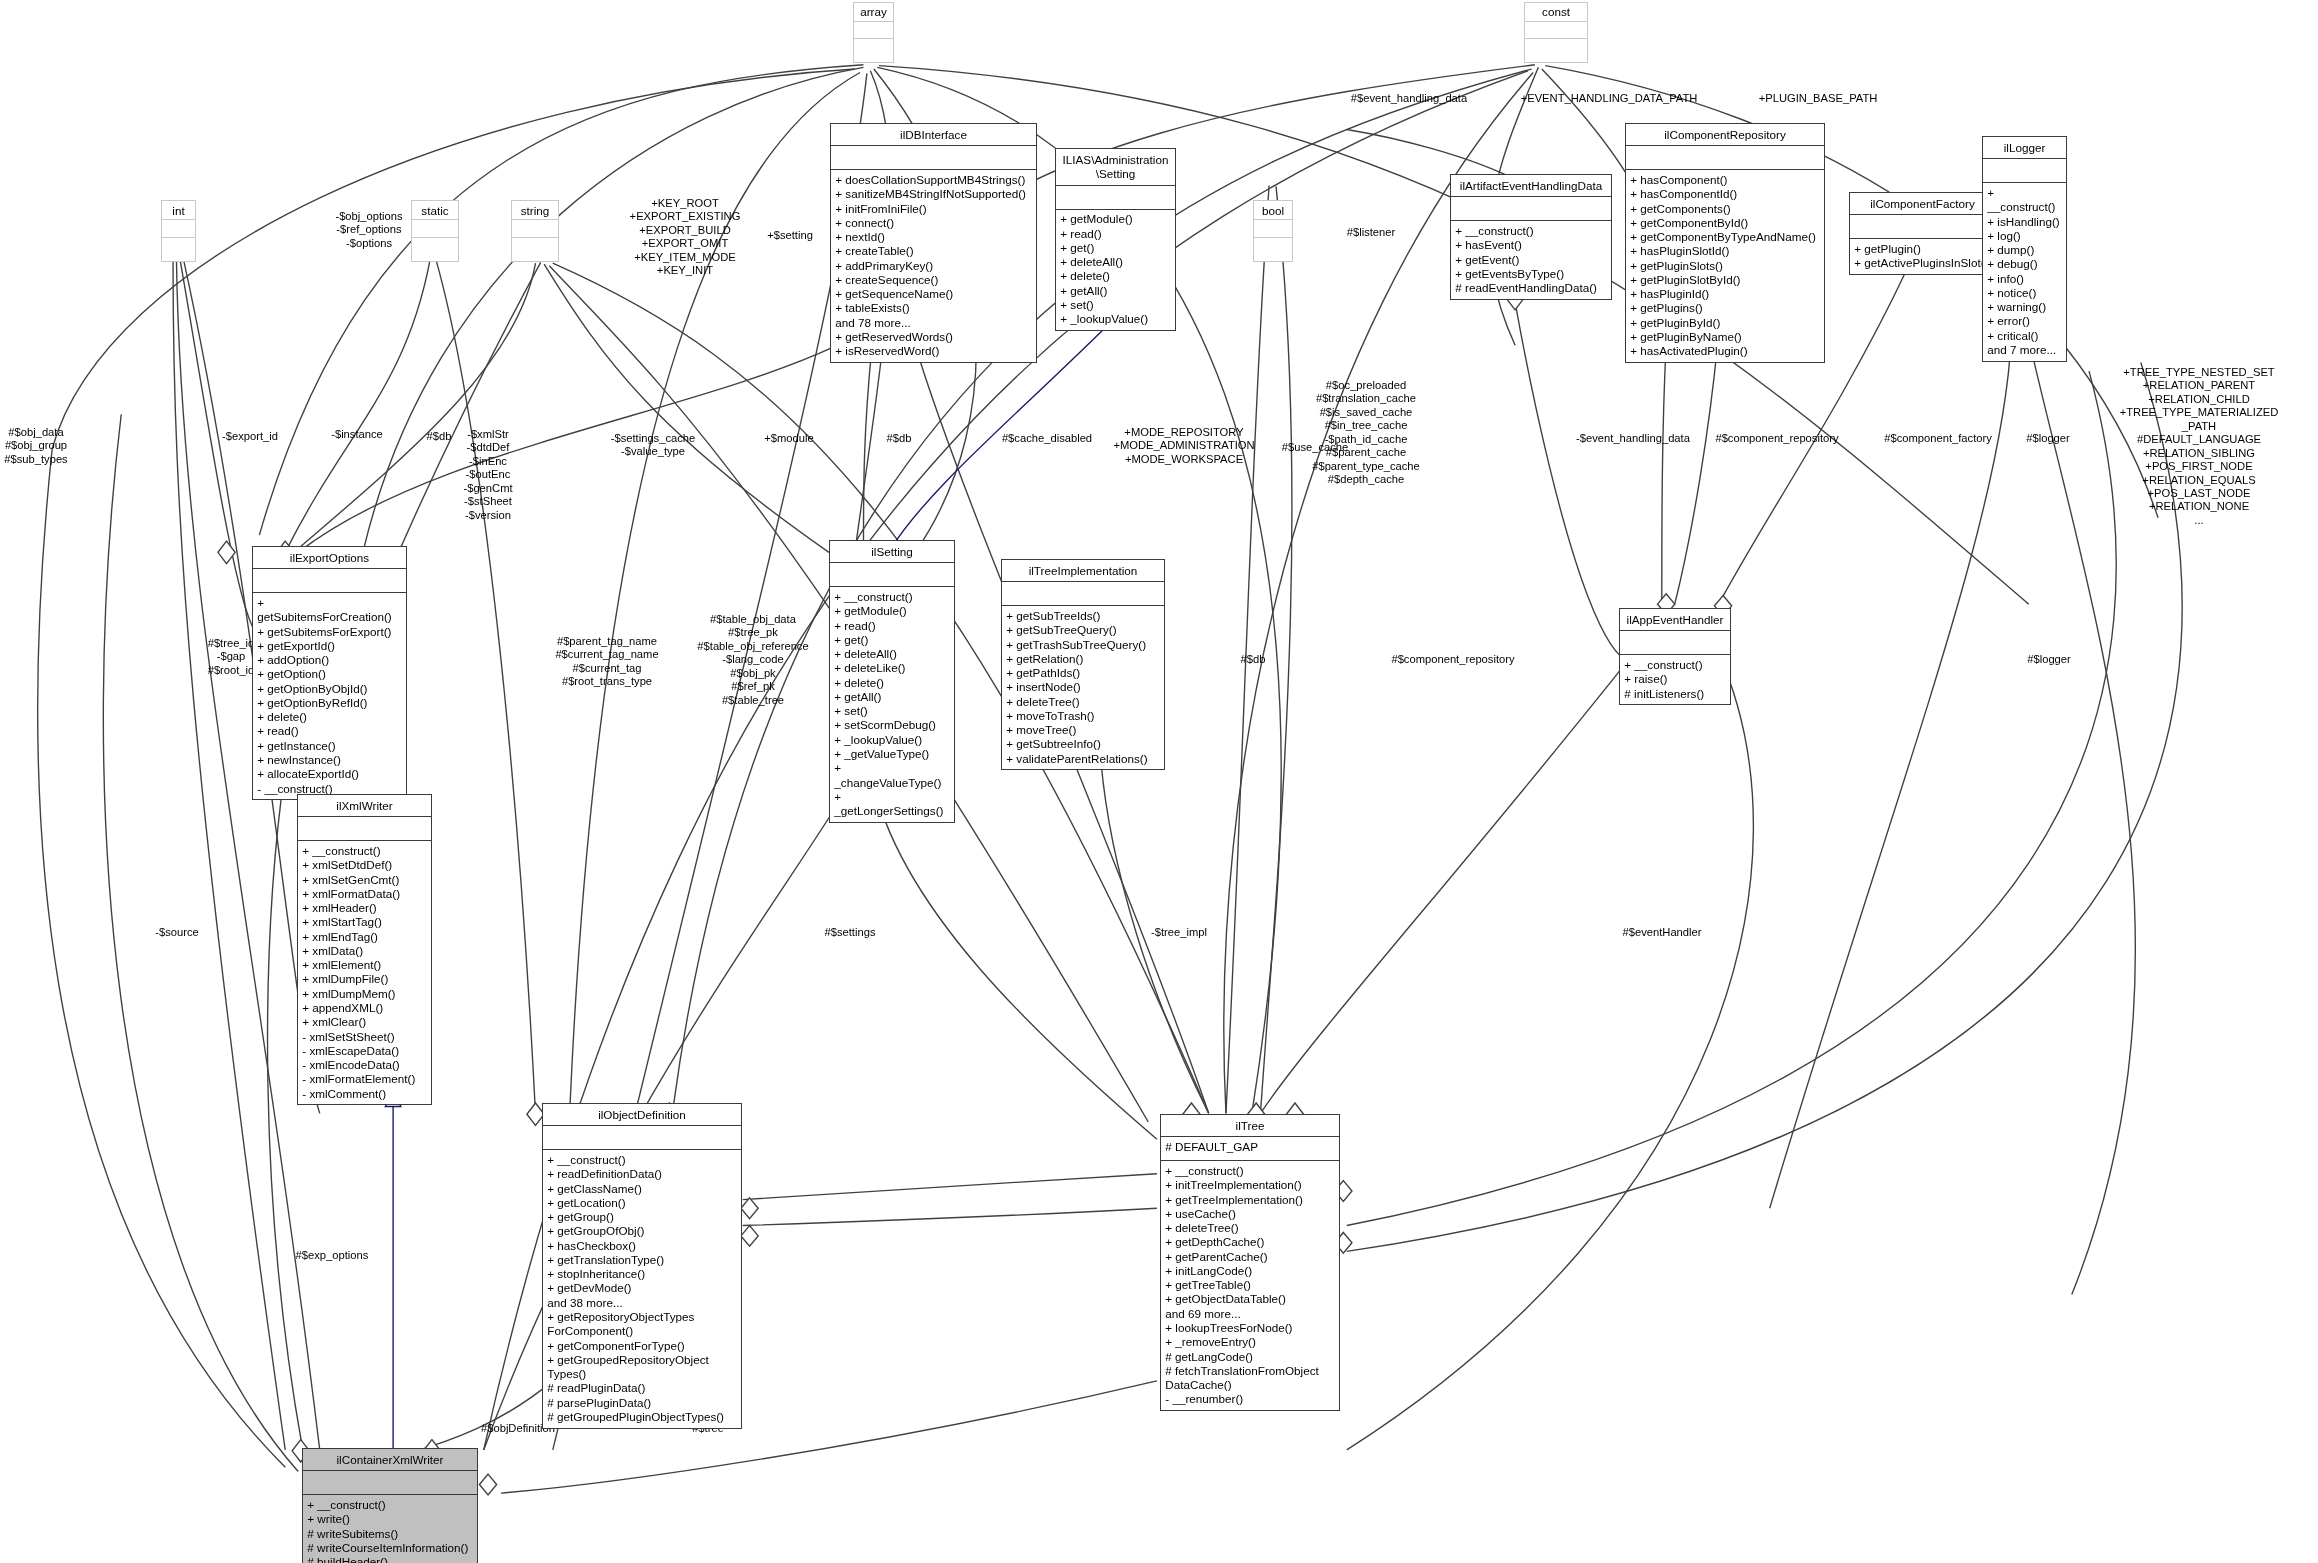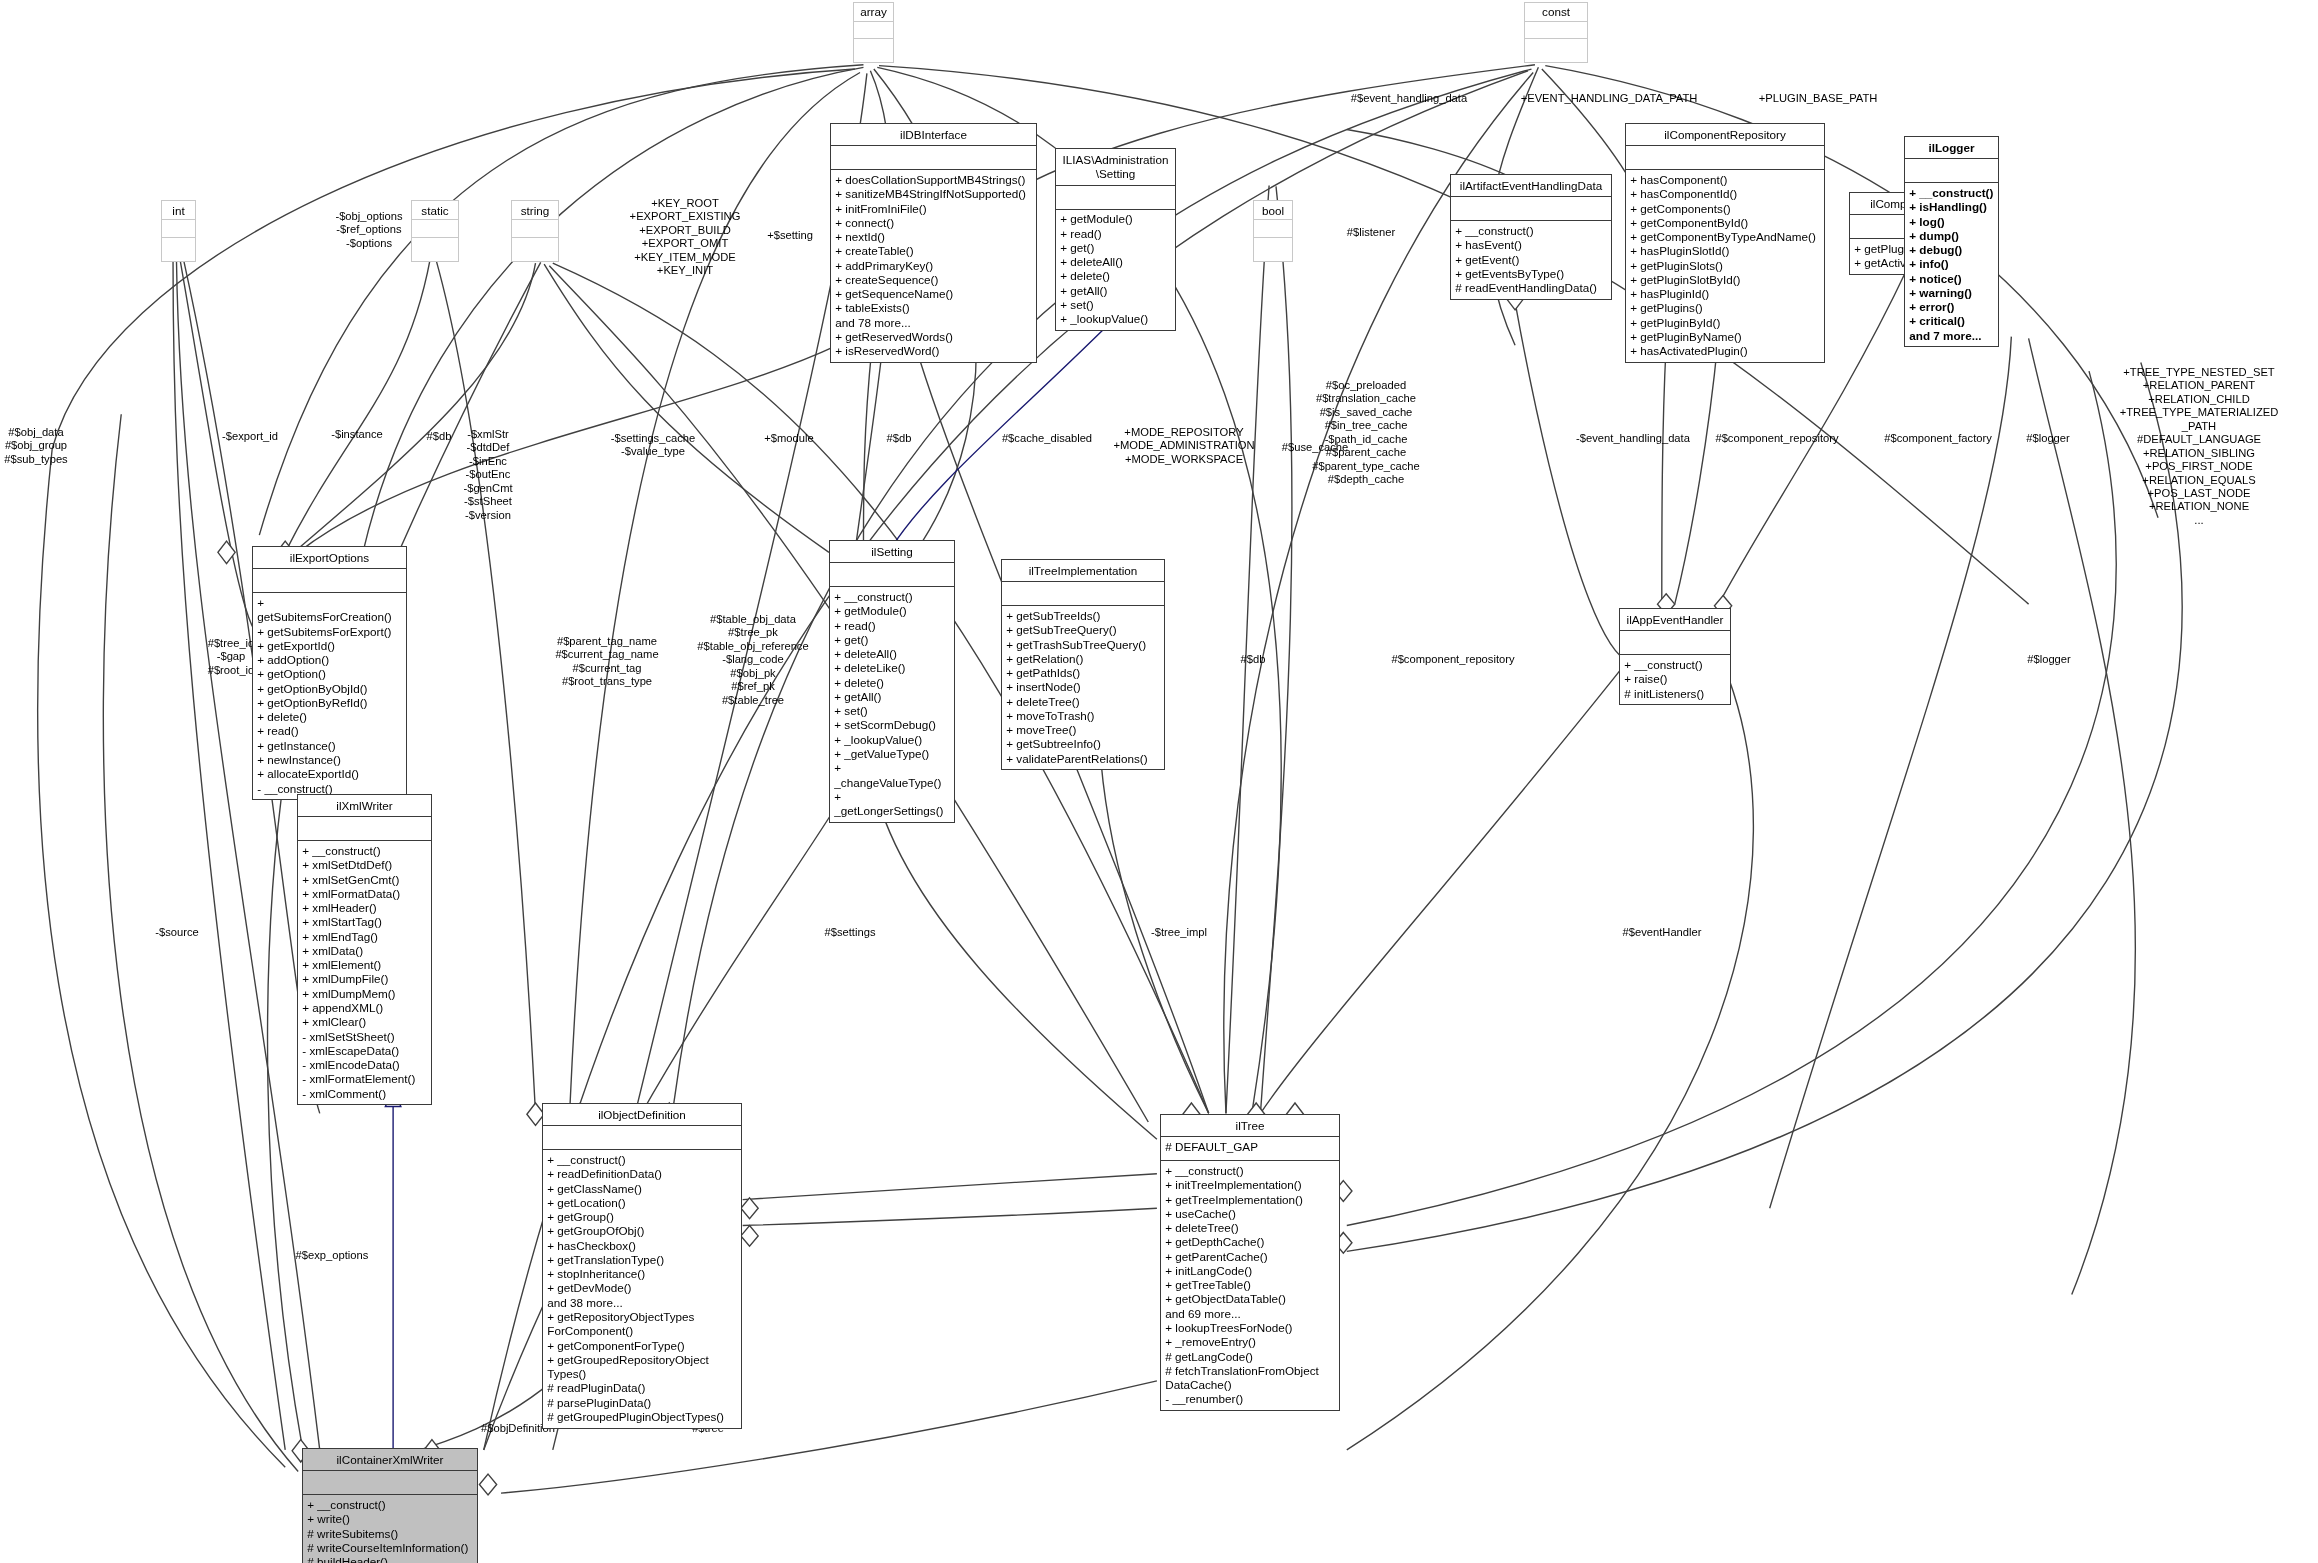--- a/index.html
+++ b/index.html
@@ -314,21 +314,21 @@
 
   <div class="cls" style="left:1849px; top:192px; width:147px;">
     <div class="name">ilComponentFactory</div>
     <div class="attrs"></div>
     <div class="ops">
       <div>+ getPlugin()</div>
       <div>+ getActivePluginsInSlot()</div>
     </div>
   </div>
 
-  <div class="cls" style="left:1904px; top:136px; width:95px;font-weight:bold;">
+  <div class="cls" style="left:1982px; top:136px; width:85px;">
     <div class="name">ilLogger</div>
     <div class="attrs"></div>
     <div class="ops">
       <div>+ __construct()</div>
       <div>+ isHandling()</div>
       <div>+ log()</div>
       <div>+ dump()</div>
       <div>+ debug()</div>
       <div>+ info()</div>
       <div>+ notice()</div>

